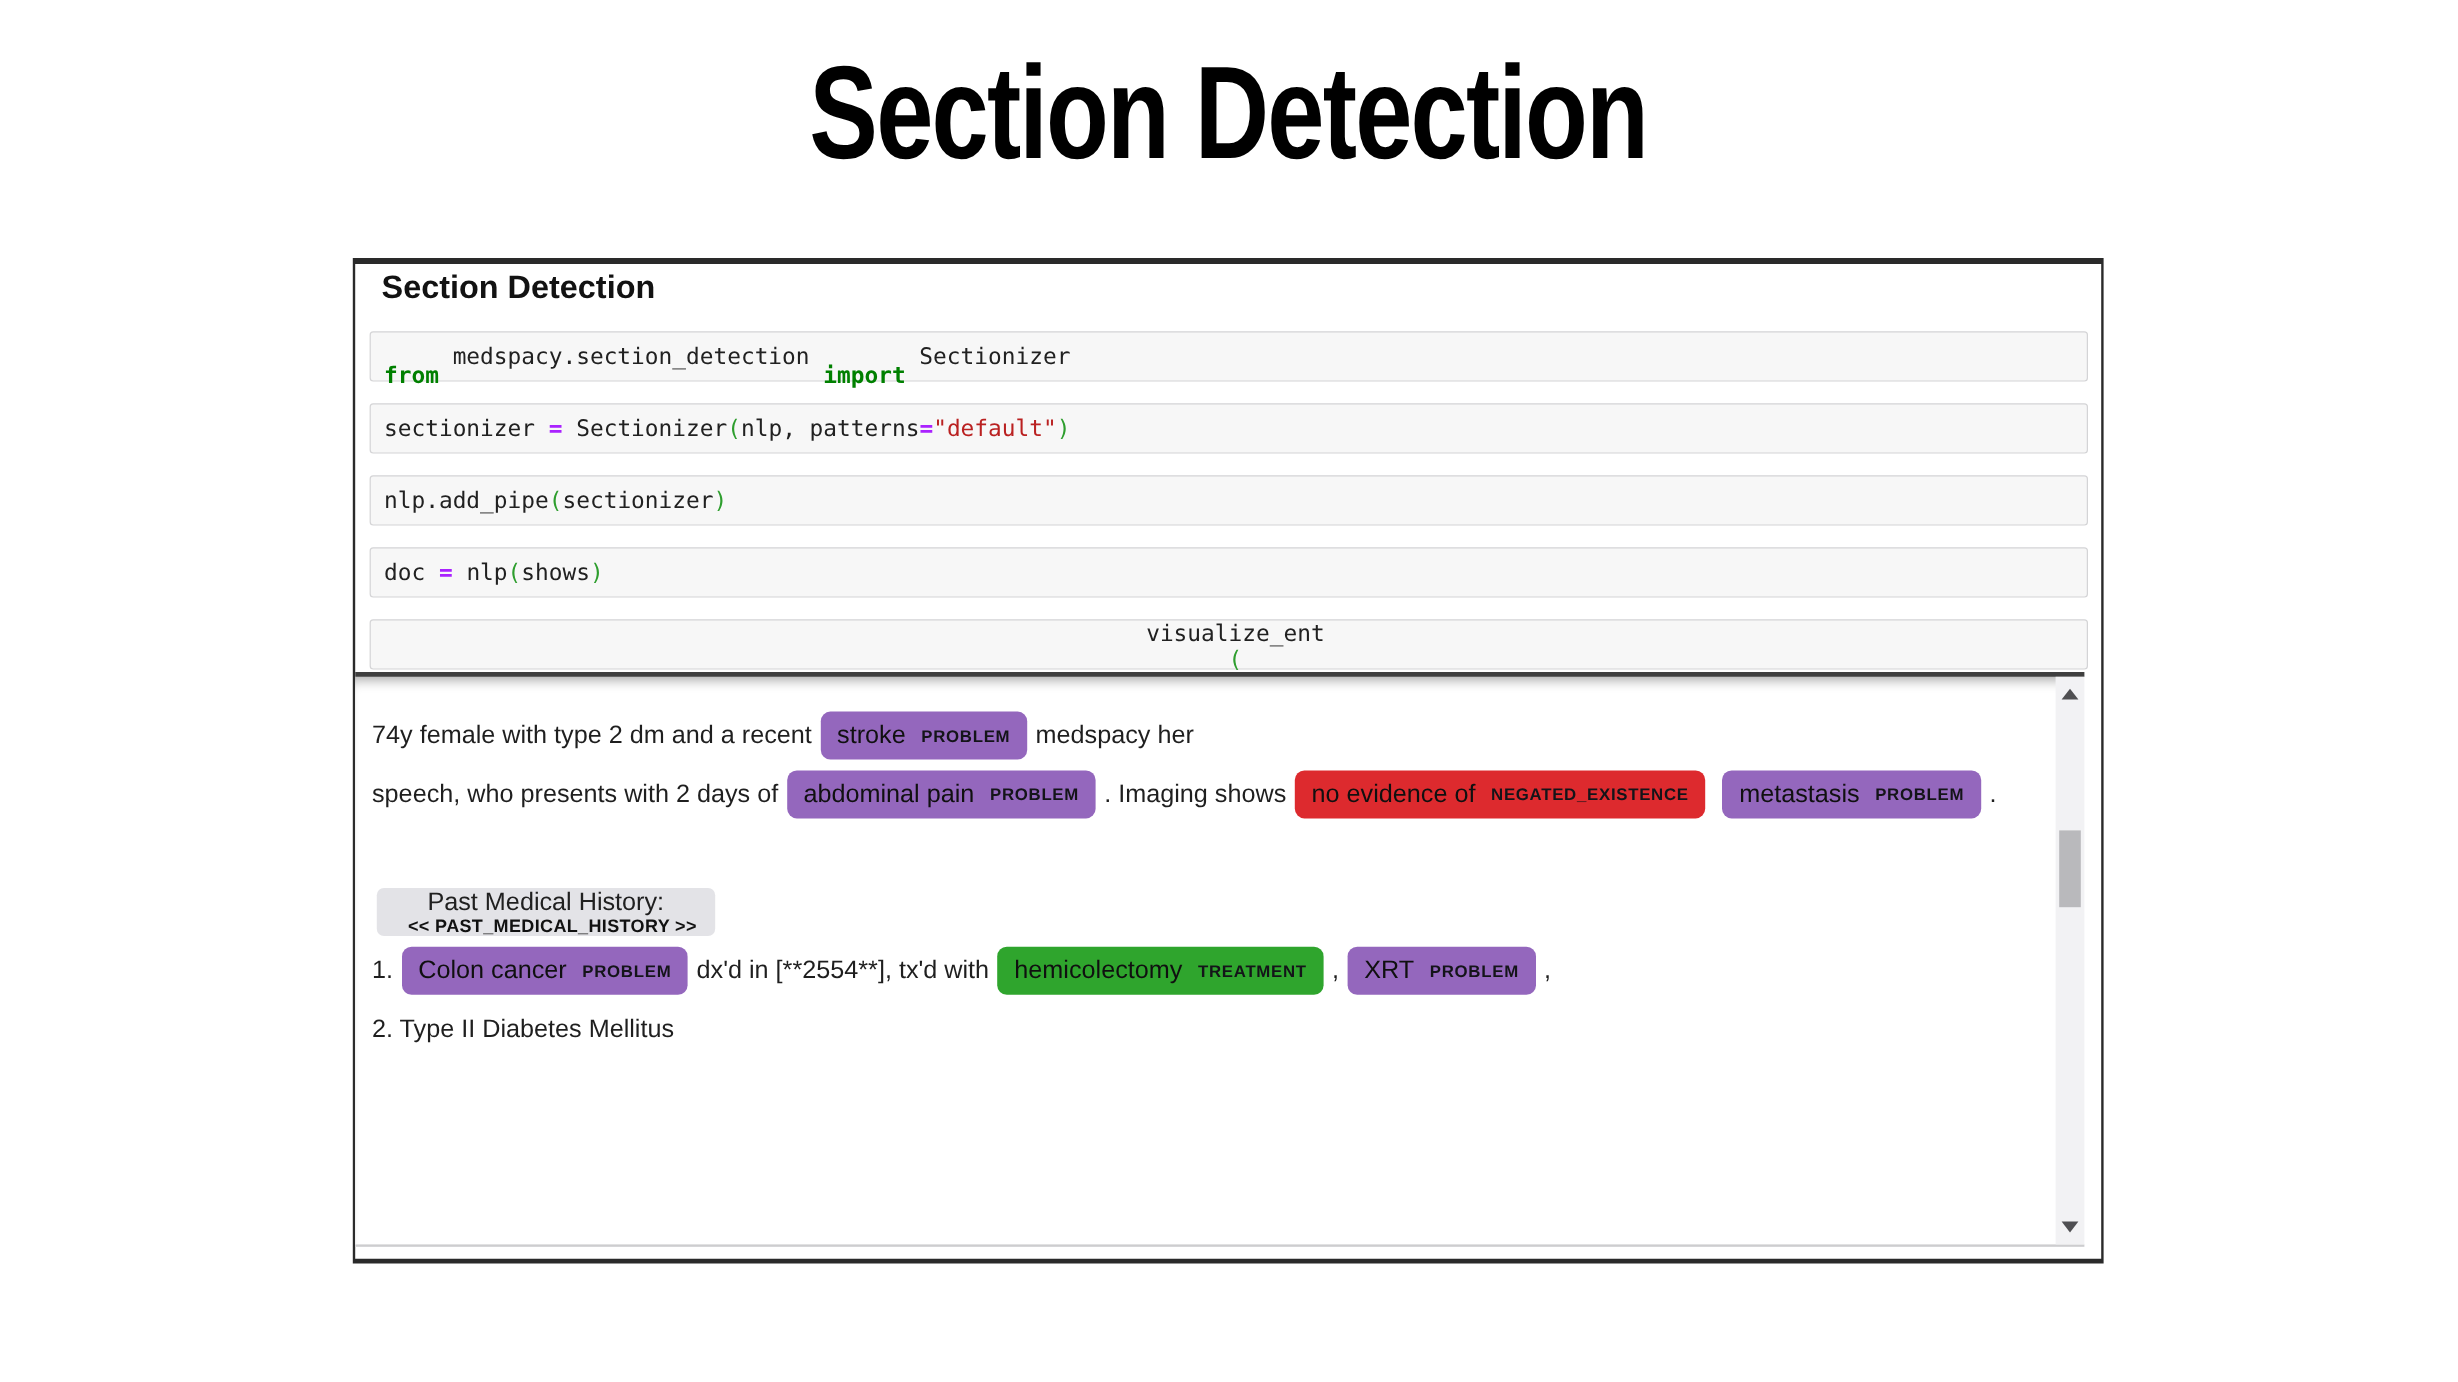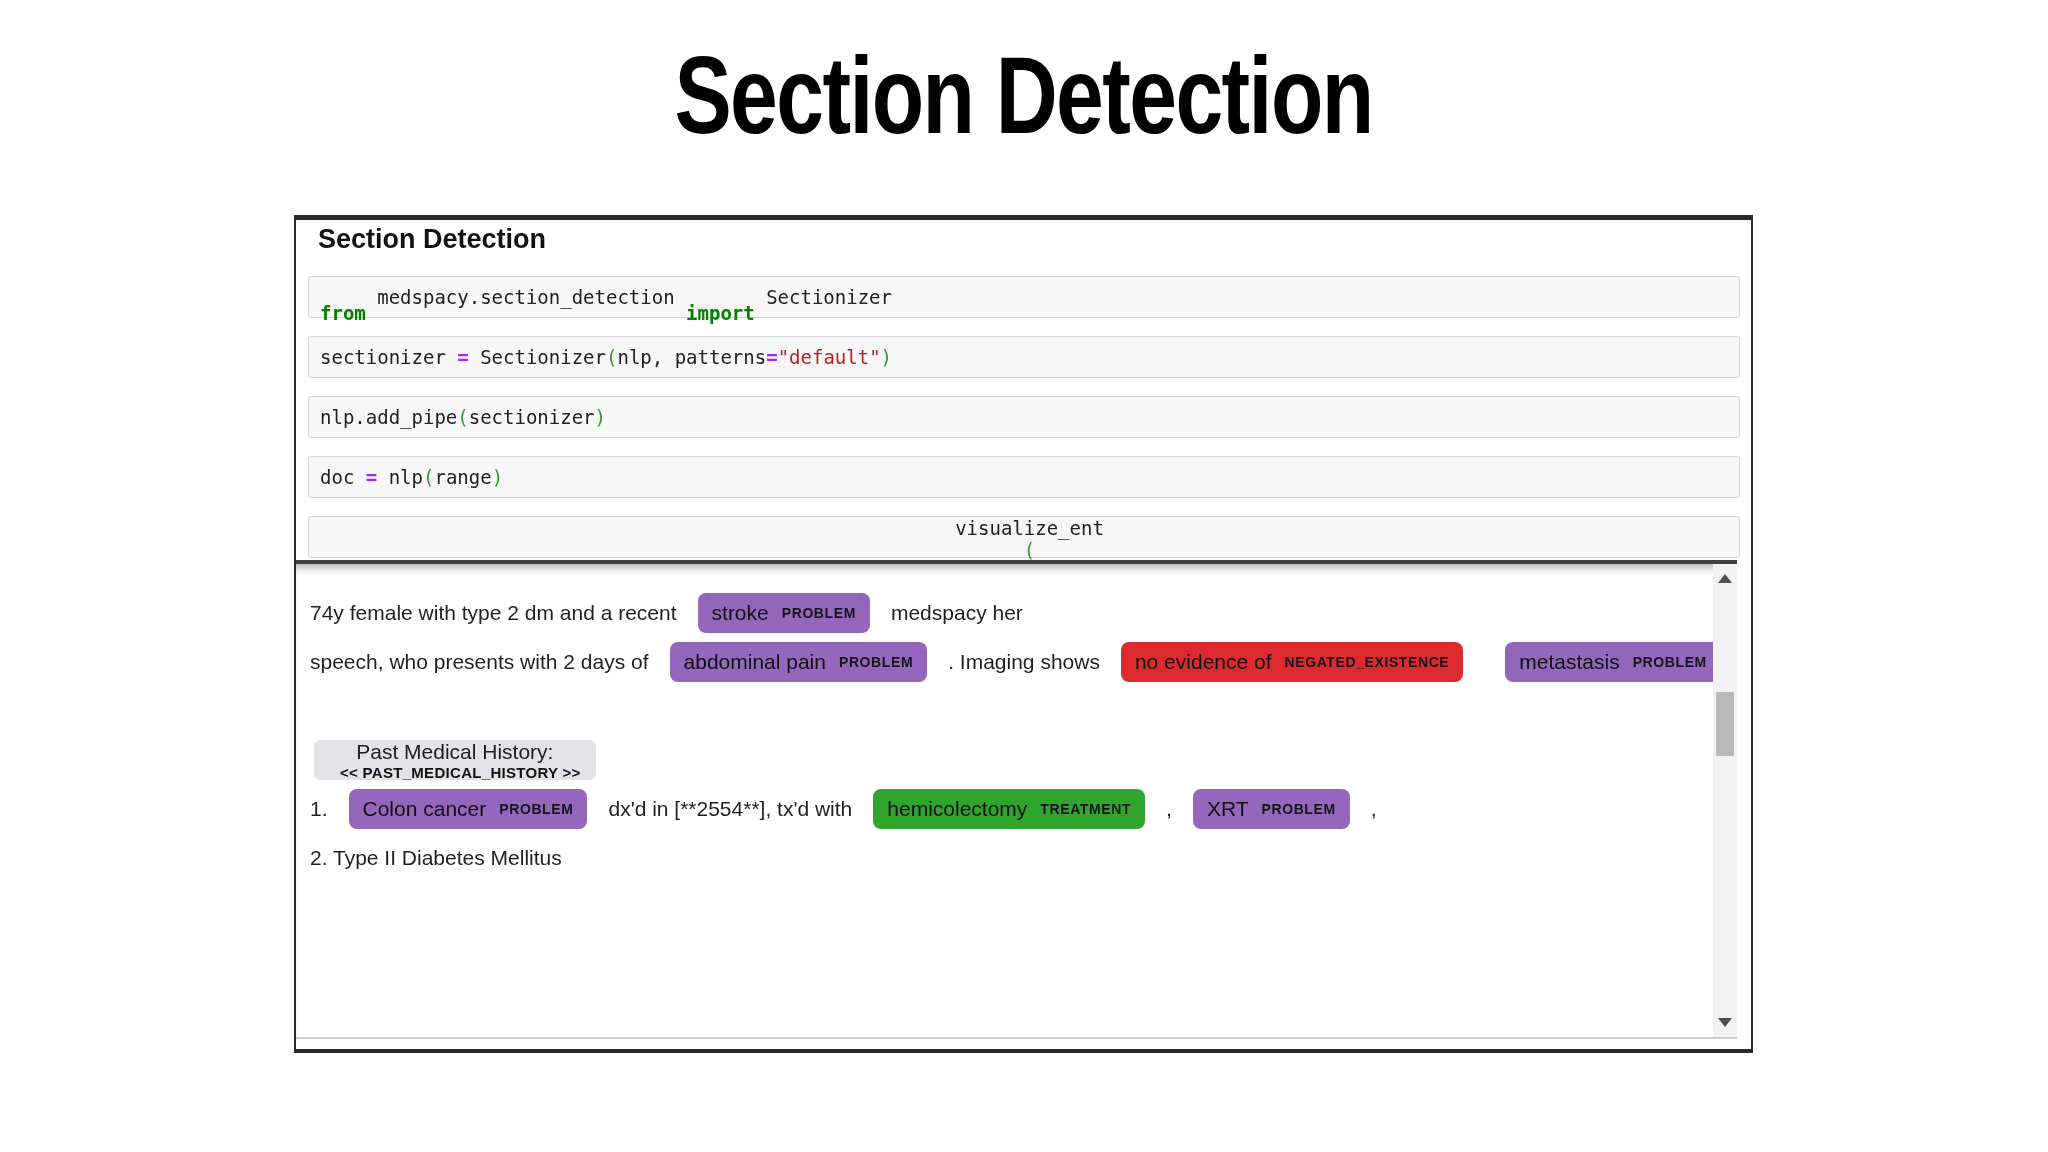--- a/index.html
+++ b/index.html
@@ -38,21 +38,21 @@
             background:#fff; border-top:4px solid #3f3f3f;
             border-bottom:2px solid #cdcdcf;
             box-shadow: inset 0 9px 10px -6px rgba(0,0,0,0.33); }
 
   .rows { position:absolute; left:0; top:0; right:24px; bottom:2px;
           padding:24px 0 0 14px; overflow:hidden; }
   .row { height:49px; display:flex; align-items:center; white-space:pre;
          font-size:21px; color:#1f1f1f; }
 
   .ent { display:inline-flex; align-items:center; height:40px;
-         border-radius:8px; padding:15px 14px; margin:0 21px; color:#101010; }
+         border-radius:8px; padding:15px 14px; margin:0 7px; color:#101010; }
   .ent .ent-text { font-size:21px; }
   .ent .ent-label { font-size:14px; font-weight:bold; letter-spacing:0.6px;
                     margin-left:13px; color:#141419; }
 
   .sect { display:inline-flex; align-items:center; height:40px;
           border-radius:6px; padding:0 15px; margin-left:4px; color:#202020; }
   .sect .sect-text { font-size:21px; }
   .sect .sect-label { font-size:15px; font-weight:bold; letter-spacing:0.3px;
                       margin-left:11px; color:#111; }
 
@@ -73,21 +73,21 @@
   <span>Section Detection</span>
 </div>
 
 <div class="panel">
   <div class="panel-heading">Section Detection</div>
 
   <div>
       <div class="cell"><span class="tk-kw">from</span><span class="tk-pl"> medspacy.section_detection </span><span class="tk-kw">import</span><span class="tk-pl"> Sectionizer</span></div>
       <div class="cell"><span class="tk-pl">sectionizer </span><span class="tk-op">=</span><span class="tk-pl"> Sectionizer</span><span class="tk-par">(</span><span class="tk-pl">nlp, patterns</span><span class="tk-op">=</span><span class="tk-str">"default"</span><span class="tk-par">)</span></div>
       <div class="cell"><span class="tk-pl">nlp.add_pipe</span><span class="tk-par">(</span><span class="tk-pl">sectionizer</span><span class="tk-par">)</span></div>
-      <div class="cell"><span class="tk-pl">doc </span><span class="tk-op">=</span><span class="tk-pl"> nlp</span><span class="tk-par">(</span><span class="tk-pl">range</span><span class="tk-par">)</span></div>
+      <div class="cell"><span class="tk-pl">doc </span><span class="tk-op">=</span><span class="tk-pl"> nlp</span><span class="tk-par">(</span><span class="tk-pl">shows</span><span class="tk-par">)</span></div>
       <div class="cell"><span class="tk-pl">visualize_ent</span><span class="tk-par">(</span><span class="tk-pl">doc</span><span class="tk-par">)</span></div>
     </div>
 
   <div class="output">
     <div class="rows">
         <div class="row"><span>74y female with type 2 dm and a recent</span><span class="ent" style="background: rgb(148, 103, 189);"><span class="ent-text">stroke</span><span class="ent-label">PROBLEM</span></span><span>medspacy her</span></div>
         <div class="row"><span>speech, who presents with 2 days of</span><span class="ent" style="background: rgb(148, 103, 189);"><span class="ent-text">abdominal pain</span><span class="ent-label">PROBLEM</span></span><span>. Imaging shows</span><span class="ent" style="background: rgb(221, 42, 46);"><span class="ent-text">no evidence of</span><span class="ent-label">NEGATED_EXISTENCE</span></span><span class="ent" style="background: rgb(148, 103, 189);"><span class="ent-text">metastasis</span><span class="ent-label">PROBLEM</span></span><span>.</span></div>
         <div class="row"></div>
         <div class="row"><span class="sect" style="background: rgb(227, 227, 231); flex-direction: column;"><span class="sect-text">Past Medical History:</span><span class="sect-label">&lt;&lt; PAST_MEDICAL_HISTORY &gt;&gt;</span></span></div>
         <div class="row"><span>1.</span><span class="ent" style="background: rgb(148, 103, 189);"><span class="ent-text">Colon cancer</span><span class="ent-label">PROBLEM</span></span><span>dx'd in [**2554**], tx'd with</span><span class="ent" style="background: rgb(47, 165, 45);"><span class="ent-text">hemicolectomy</span><span class="ent-label">TREATMENT</span></span><span>,</span><span class="ent" style="background: rgb(148, 103, 189);"><span class="ent-text">XRT</span><span class="ent-label">PROBLEM</span></span><span>,</span></div>

